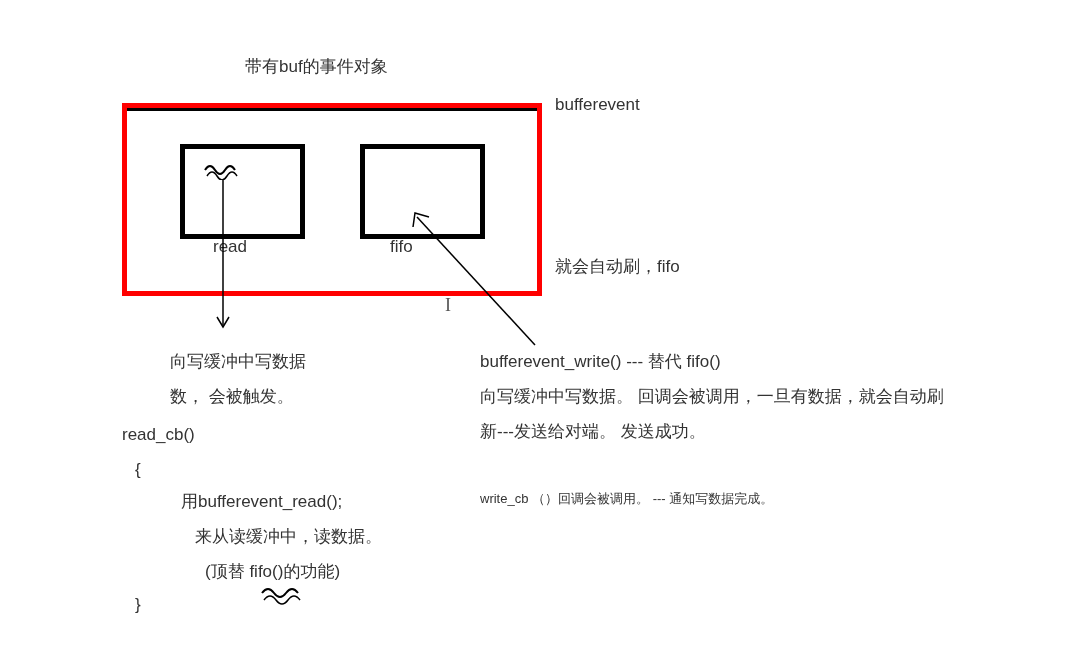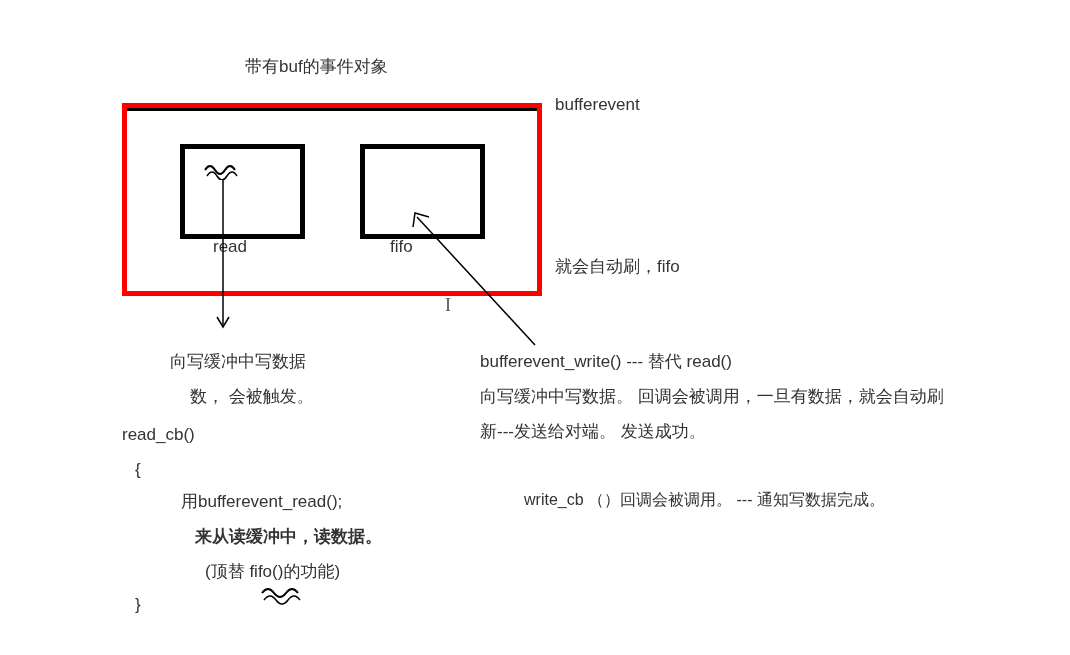--- a/index.html
+++ b/index.html
@@ -65,32 +65,32 @@
     font-size: 17px;
   }
   .cursor-caret {
     left: 445px;
     top: 295px;
     font-size: 18px;
     color: #555555;
     font-family: "Times New Roman", serif;
   }
   .read-desc1 { left: 170px; top: 350px; font-size: 17px; }
-  .read-desc2 { left: 170px; top: 385px; font-size: 17px; margin-left: 20px; }
+  .read-desc2 { left: 170px; top: 385px; font-size: 17px; }
   .read-cb    { left: 122px; top: 425px; font-size: 17px; }
   .brace1     { left: 135px; top: 460px; font-size: 17px; }
   .read-body1 { left: 181px; top: 490px; font-size: 17px; }
-  .read-body2 { left: 195px; top: 525px; font-size: 17px; font-weight: bold; }
+  .read-body2 { left: 195px; top: 525px; font-size: 17px; }
   .read-body3 { left: 205px; top: 560px; font-size: 17px; }
   .brace2     { left: 135px; top: 595px; font-size: 17px; }
 
   .write-desc1 { left: 480px; top: 350px; font-size: 17px; }
   .write-desc2 { left: 480px; top: 385px; font-size: 17px; }
   .write-desc3 { left: 480px; top: 420px; font-size: 17px; }
-  .write-cb    { left: 480px; top: 490px; font-size: 16px; margin-left: 44px; }
+  .write-cb    { left: 480px; top: 490px; font-size: 13px; }
 
   svg.arrow { position: absolute; overflow: visible; }
 </style>
 </head>
 <body>
 
 <div class="abs title">带有buf的事件对象</div>
 
 <div class="abs right-title">bufferevent</div>
 
@@ -130,16 +130,16 @@
 <div class="abs read-body1">用bufferevent_read();</div>
 <div class="abs read-body2">来从读缓冲中，读数据。</div>
 <div class="abs read-body3">(顶替 fifo()的功能)</div>
 <div class="abs brace2">}</div>
 
 <svg class="abs squiggle2" viewBox="0 0 45 20">
   <path d="M2 8 Q8 0 14 8 T26 8 T38 8" stroke="#000" stroke-width="2" fill="none"></path>
   <path d="M4 15 Q10 7 16 15 T28 15 T40 15" stroke="#000" stroke-width="1.5" fill="none"></path>
 </svg>
 
-<div class="abs write-desc1">bufferevent_write()   --- 替代 read()</div>
+<div class="abs write-desc1">bufferevent_write()   --- 替代 fifo()</div>
 <div class="abs write-desc2">向写缓冲中写数据。 回调会被调用，一旦有数据，就会自动刷</div>
 <div class="abs write-desc3">新---发送给对端。 发送成功。</div>
 <div class="abs write-cb">write_cb  （）回调会被调用。 --- 通知写数据完成。</div>
 
 </body></html>

